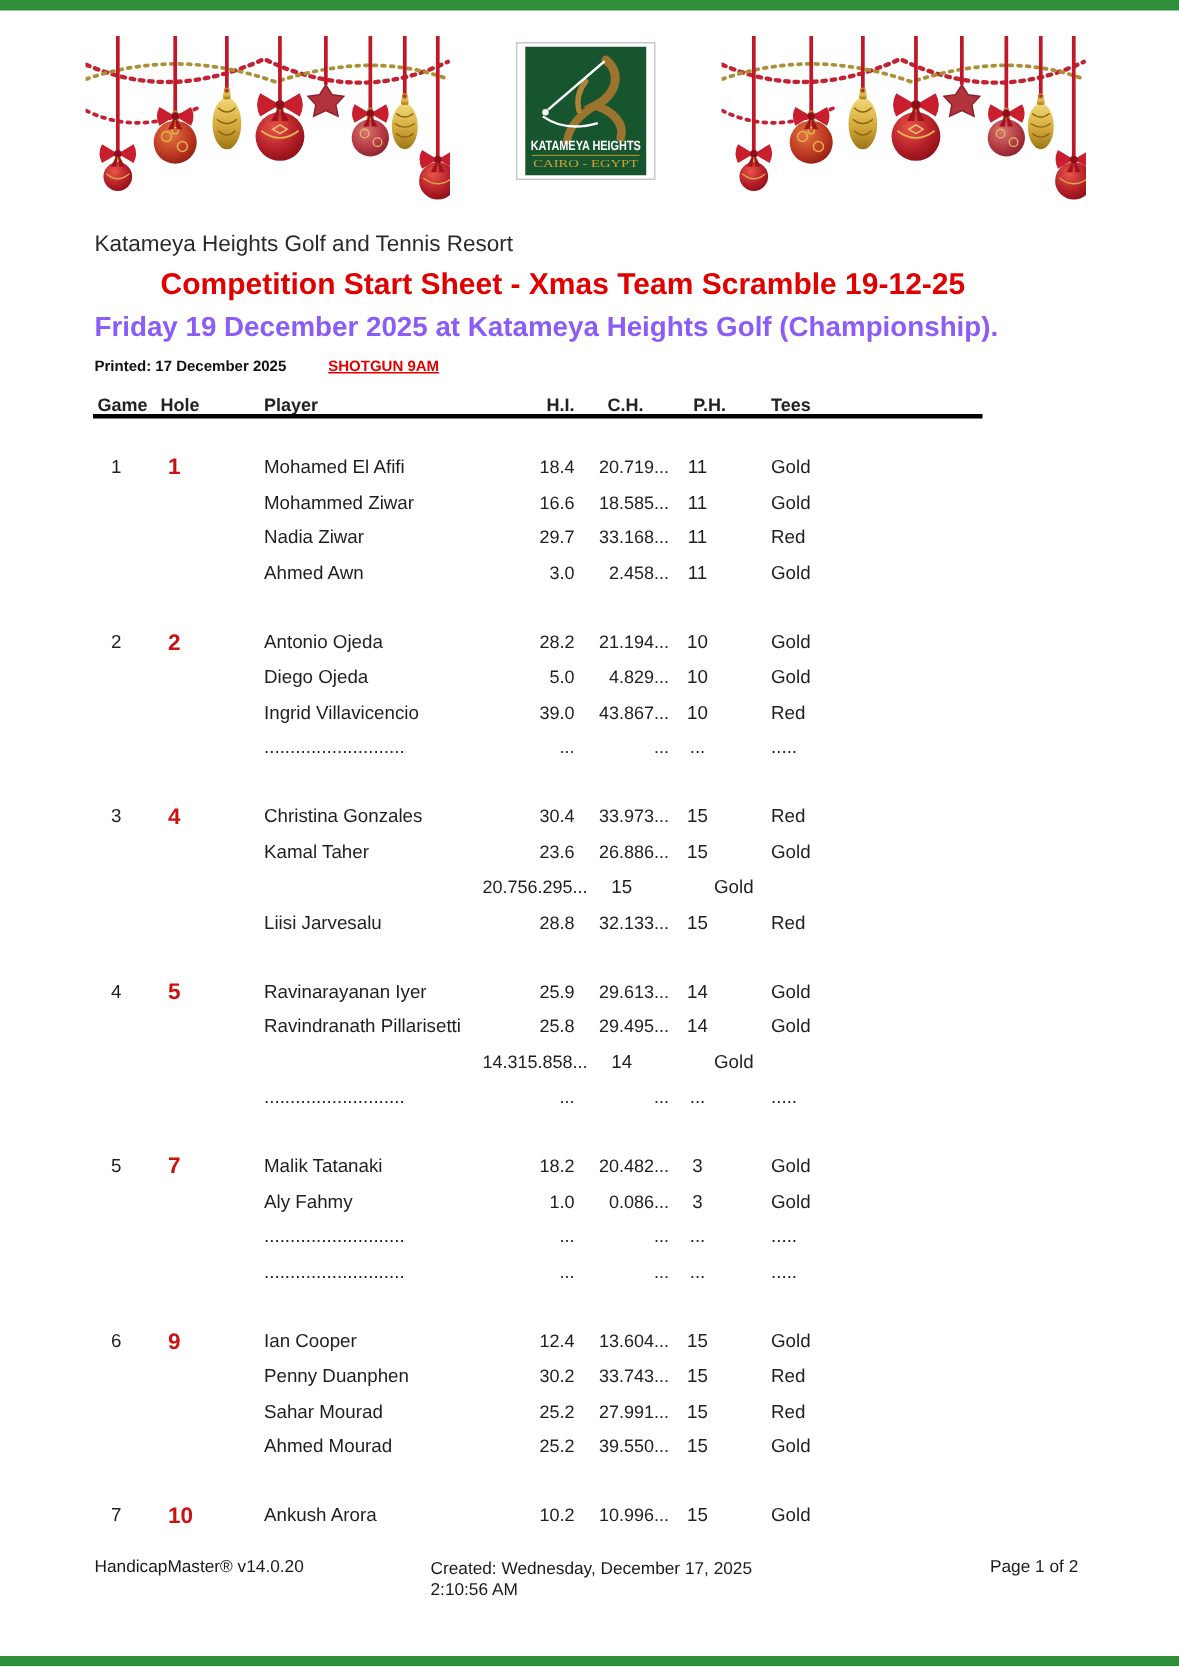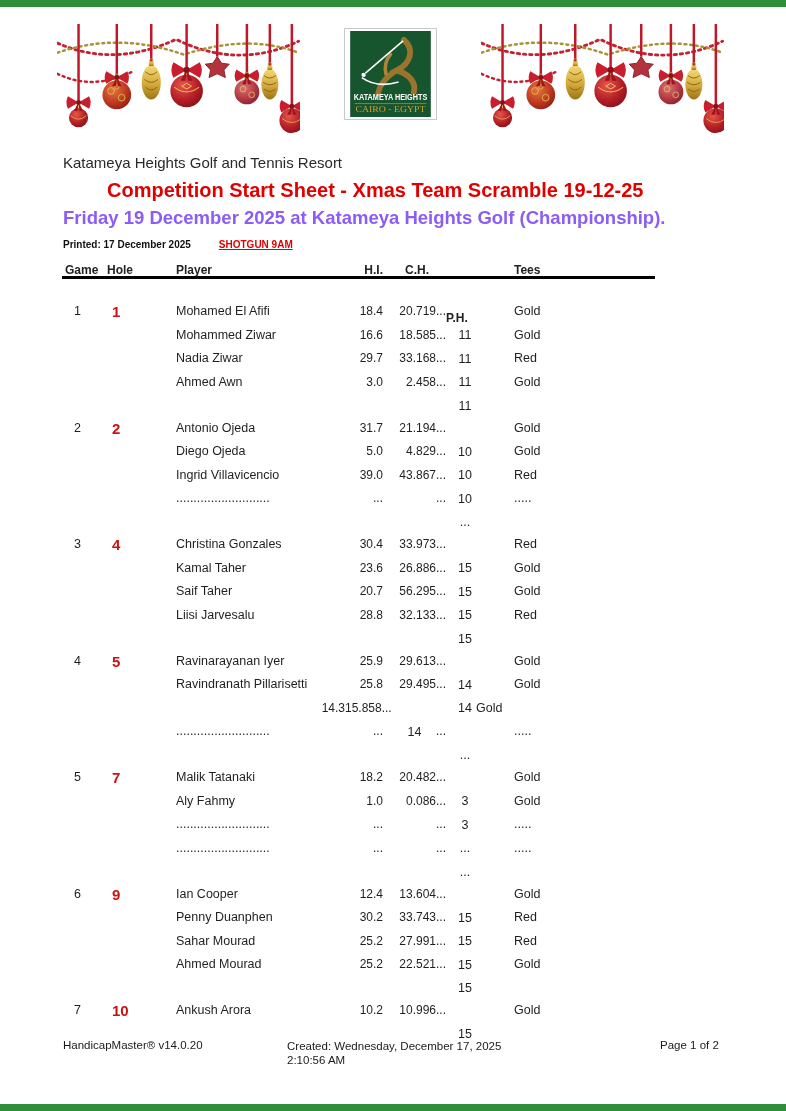--- a/index.html
+++ b/index.html
@@ -22,33 +22,33 @@
   .doc-subtitle{position:absolute;left:63px;top:209px;font-size:18.5px;line-height:1;font-weight:bold;color:#8b5cf6;}
   .printed-row{position:absolute;left:63px;top:240px;font-size:10px;line-height:1;font-weight:bold;color:#111;}
   .shotgun{margin-left:28px;color:var(--accent-red,#e10000);text-decoration:underline;}
 
   .thead,.trow{display:grid;grid-template-columns:43px 71px 169px 38px 63px 38px 112px;}
   .thead{position:absolute;left:62px;top:263px;width:596px;font-size:12px;font-weight:bold;color:#222;}
   .thead .h-game{padding-left:3px;}
   .thead .h-hole{padding-left:2px;}
   .thead .h-hi{text-align:right;}
   .thead .h-ch{text-align:right;padding-right:17px;}
-  .thead .h-ph{text-align:left;margin-top:48px;}
+  .thead .h-ph{text-align:right;}
   .thead .h-tees{padding-left:30px;}
   .rule{position:absolute;left:62px;top:276px;width:593px;height:2.5px;background:#000;}
 
   #groups{position:absolute;left:62px;top:300px;width:596px;}
   .group{margin-bottom:22.5px;}
   .trow{height:23.5px;line-height:23.5px;font-size:12.5px;color:#1f1f1f;}
   .c-game{padding-left:12px;}
   .c-hole{padding-left:7px;font-size:15px;font-weight:bold;color:var(--hole-red,#cc1111);}
   .c-player{white-space:nowrap;overflow:hidden;}
   .c-hi{text-align:right;font-size:12px;}
   .c-ch{text-align:right;font-size:12px;}
-  .c-ph{text-align:center;font-size:12.5px;margin-top:24px;}
+  .c-ph{text-align:center;font-size:12.5px;}
   .c-tees{padding-left:30px;}
 
   .footer{position:absolute;left:0;top:1039px;width:786px;font-size:11.5px;color:#1a1a1a;}
   .f-left{position:absolute;left:63px;top:0;}
   .f-center{position:absolute;left:287px;top:0;line-height:14px;}
   .f-right{position:absolute;left:660px;top:0;}
 </style>
 </head>
 <body>
 
@@ -272,21 +272,21 @@
           <div class="c-ch">2.458...</div>
           <div class="c-ph">11</div>
           <div class="c-tees">Gold</div>
         </div>
       </div>
       <div class="group">
         <div class="trow">
           <div class="c-game">2</div>
           <div class="c-hole">2</div>
           <div class="c-player">Antonio Ojeda</div>
-          <div class="c-hi">31.7</div>
+          <div class="c-hi">28.2</div>
           <div class="c-ch">21.194...</div>
           <div class="c-ph">10</div>
           <div class="c-tees">Gold</div>
         </div>
         <div class="trow">
           <div class="c-game"></div>
           <div class="c-hole"></div>
           <div class="c-player">Diego Ojeda</div>
           <div class="c-hi">5.0</div>
           <div class="c-ch">4.829...</div>
@@ -327,21 +327,20 @@
           <div class="c-hole"></div>
           <div class="c-player">Kamal Taher</div>
           <div class="c-hi">23.6</div>
           <div class="c-ch">26.886...</div>
           <div class="c-ph">15</div>
           <div class="c-tees">Gold</div>
         </div>
         <div class="trow">
           <div class="c-game"></div>
           <div class="c-hole"></div>
-          <div class="c-player">Saif Taher</div>
           <div class="c-hi">20.7</div>
           <div class="c-ch">56.295...</div>
           <div class="c-ph">15</div>
           <div class="c-tees">Gold</div>
         </div>
         <div class="trow">
           <div class="c-game"></div>
           <div class="c-hole"></div>
           <div class="c-player">Liisi Jarvesalu</div>
           <div class="c-hi">28.8</div>
@@ -451,21 +450,21 @@
           <div class="c-hi">25.2</div>
           <div class="c-ch">27.991...</div>
           <div class="c-ph">15</div>
           <div class="c-tees">Red</div>
         </div>
         <div class="trow">
           <div class="c-game"></div>
           <div class="c-hole"></div>
           <div class="c-player">Ahmed Mourad</div>
           <div class="c-hi">25.2</div>
-          <div class="c-ch">22.521...</div>
+          <div class="c-ch">39.550...</div>
           <div class="c-ph">15</div>
           <div class="c-tees">Gold</div>
         </div>
       </div>
       <div class="group">
         <div class="trow">
           <div class="c-game">7</div>
           <div class="c-hole">10</div>
           <div class="c-player">Ankush Arora</div>
           <div class="c-hi">10.2</div>

